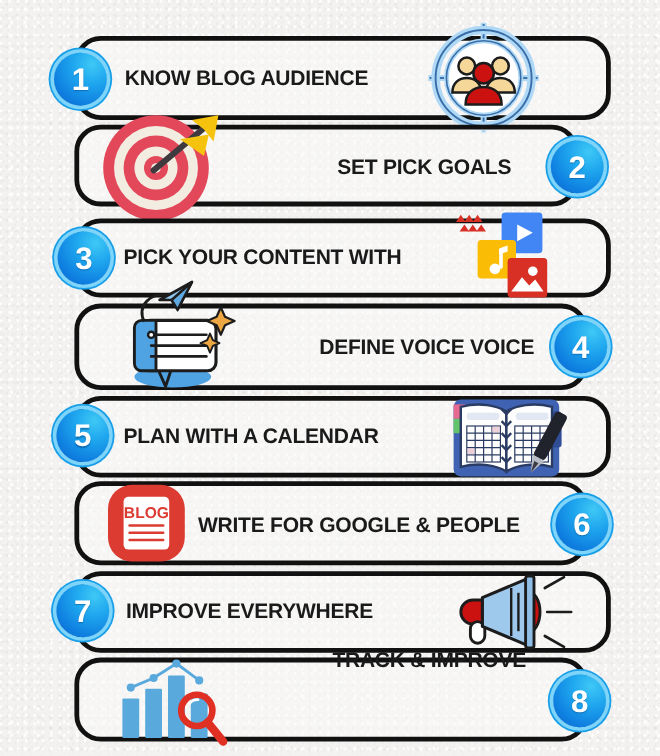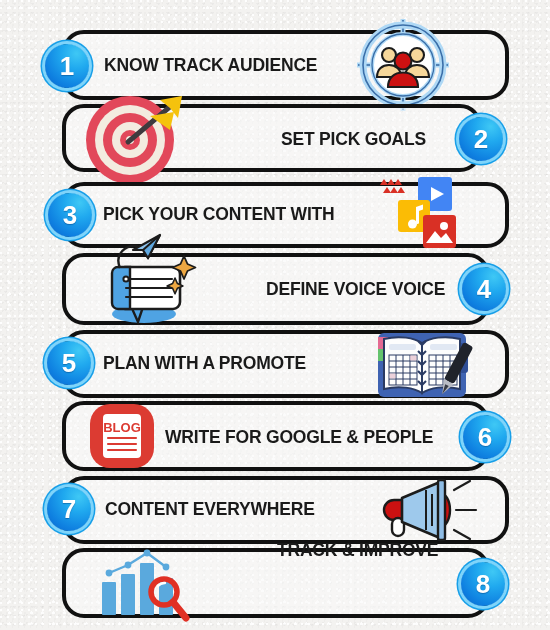--- a/index.html
+++ b/index.html
@@ -92,21 +92,21 @@
       <g stroke="#1c1c1c" stroke-width="2.1">
         <circle cx="34" cy="38" r="7" fill="#f6d79a"></circle>
         <path d="M22 60c0-8 5.5-12 12-12s12 4 12 12z" fill="#f6d79a"></path>
         <circle cx="62" cy="38" r="7" fill="#f6d79a"></circle>
         <path d="M50 60c0-8 5.5-12 12-12s12 4 12 12z" fill="#f6d79a"></path>
         <circle cx="48" cy="44" r="8.5" fill="#cc1111"></circle>
         <path d="M33 70c0-9.5 6.5-14.5 15-14.5S63 60.5 63 70z" fill="#cc1111"></path>
       </g>
     </svg>
       </div>
-      <div class="label" style="left: 104px; top: 57px;">KNOW TRACK AUDIENCE</div>
+      <div class="label" style="left: 104px; top: 57px;">KNOW BLOG AUDIENCE</div>
       <div class="badge" style="left: 45px; top: 44px;">1</div>
     </div>
     <div class="step">
       <div class="card" style="left: 62px; top: 104px; width: 420px; height: 68px;"></div>
       <div class="icon" style="left: 82px; top: 94px; width: 104px; height: 92px;">
     <svg width="104" height="92" viewBox="0 0 104 92">
       <circle cx="48" cy="46" r="44" fill="#e2485a"></circle>
       <circle cx="48" cy="46" r="35" fill="#f3ece0"></circle>
       <circle cx="48" cy="46" r="27" fill="#e2485a"></circle>
       <circle cx="48" cy="46" r="18" fill="#f3ece0"></circle>
@@ -217,21 +217,21 @@
         <path d="M48 46 l4 4 l4 -4"></path>
             <path d="M48 56 l4 4 l4 -4"></path>
       </g>
       <g transform="rotate(28 84 48)">
         <rect x="78" y="16" width="11" height="42" rx="3" fill="#20232b"></rect>
         <path d="M78 58 h11 l-5.5 14 z" fill="#b9bcc4"></path>
         <path d="M81.5 62 h4 l-2 10 z" fill="#3a3d45"></path>
       </g>
     </svg>
       </div>
-      <div class="label" style="left: 103px; top: 355px;">PLAN WITH A PROMOTE</div>
+      <div class="label" style="left: 103px; top: 355px;">PLAN WITH A CALENDAR</div>
       <div class="badge" style="left: 47px; top: 341px;">5</div>
     </div>
     <div class="step">
       <div class="card" style="left: 62px; top: 401px; width: 428px; height: 70px;"></div>
       <div class="icon" style="left: 89px; top: 403px; width: 66px; height: 66px;">
     <svg width="66" height="66" viewBox="0 0 66 66">
       <rect x="1" y="1" width="64" height="64" rx="20" fill="#dc3b32"></rect>
       <rect x="14" y="11" width="38" height="44" rx="4" fill="#ffffff"></rect>
       <text x="33" y="29" text-anchor="middle" font-family="'Liberation Sans',sans-serif" font-size="13" font-weight="bold" fill="#dc3b32">BLOG</text>
       <g stroke="#dc3b32" stroke-width="2.1" stroke-linecap="round">
@@ -257,21 +257,21 @@
         <line x1="60" y1="12" x2="60" y2="52"></line>
         <line x1="66" y1="16" x2="66" y2="48"></line>
       </g>
       <g stroke="#1c1c1c" stroke-width="2.2" stroke-linecap="round">
         <line x1="88" y1="12" x2="104" y2="3"></line>
         <line x1="90" y1="32" x2="110" y2="32"></line>
         <line x1="88" y1="52" x2="104" y2="61"></line>
       </g>
     </svg>
       </div>
-      <div class="label" style="left: 105px; top: 501px;">CONTENT EVERYWHERE</div>
+      <div class="label" style="left: 105px; top: 501px;">IMPROVE EVERYWHERE</div>
       <div class="badge" style="left: 47px; top: 487px;">7</div>
     </div>
     <div class="step">
       <div class="card" style="left: 62px; top: 548px; width: 428px; height: 70px;"></div>
       <div class="icon" style="left: 96px; top: 548px; width: 96px; height: 72px;">
     <svg width="96" height="72" viewBox="0 0 96 72">
       <g fill="#5aa9dd">
         <rect x="6" y="34" width="14" height="33" rx="1"></rect>
         <rect x="25" y="26" width="14" height="41" rx="1"></rect>
         <rect x="44" y="15" width="14" height="52" rx="1"></rect>

